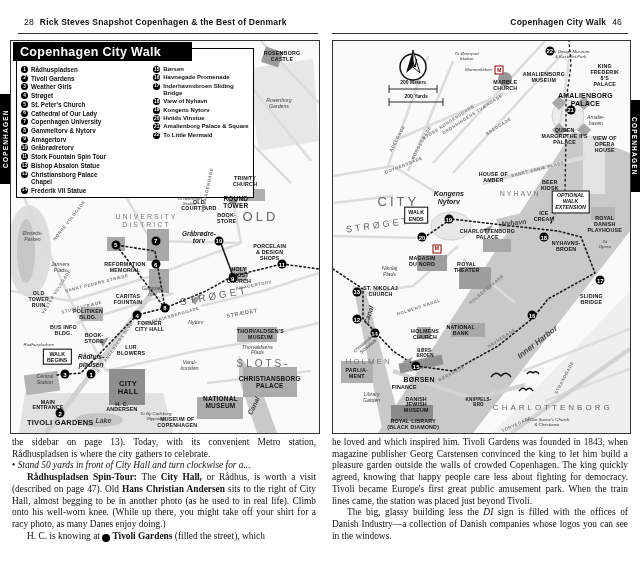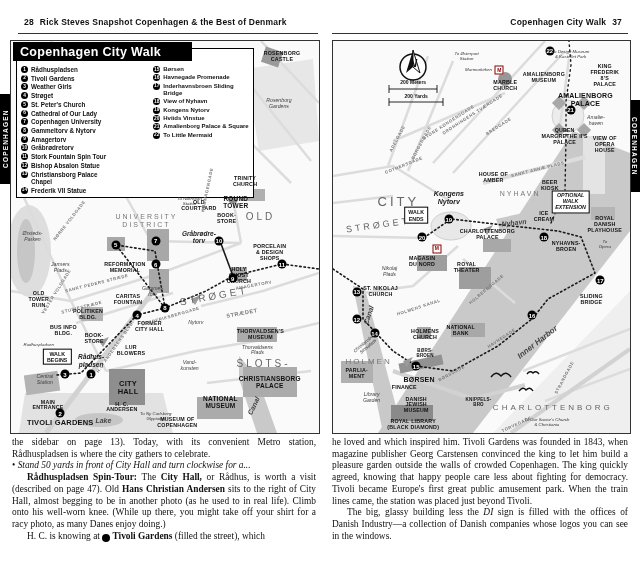--- a/index.html
+++ b/index.html
@@ -3,21 +3,21 @@
 <meta charset="utf-8">
 <style>
   html,body{margin:0;padding:0;background:#e9e9e9;}
   #page{position:relative;width:640px;height:568px;background:#ffffff;overflow:hidden;
         font-family:"Liberation Sans",sans-serif;color:#111;}
   
   .hdr{position:absolute;top:17px;height:16px;font-size:8.5px;font-weight:bold;
        border-bottom:1px solid #333;letter-spacing:.2px;}
   #hdr-left{left:18px;width:300px;text-align:left;}
   #hdr-right{left:332px;width:296px;text-align:right;}
-  .hdr .pgnum{font-weight:bold;margin:8px 6px;}
+  .hdr .pgnum{font-weight:normal;margin:8px 6px;}
   
   .tab{position:absolute;width:11px;background:#000;color:#fff;font-size:6.5px;font-weight:bold;
        letter-spacing:1.2px;display:flex;align-items:center;justify-content:center;}
   #tab-left{left:0;top:94px;height:90px;writing-mode:vertical-rl;transform:rotate(180deg);}
   #tab-right{right:0;top:100px;height:92px;writing-mode:vertical-rl;}
   
   .map{position:absolute;top:40px;height:392px;border:1px solid #333;background:#fafafa;overflow:hidden;}
   #map-left{left:10px;width:308px;}
   #map-right{left:332px;width:297px;}
   .map svg{position:absolute;left:0;top:0;width:100%;height:100%;}
@@ -68,21 +68,21 @@
   .rm{display:inline-flex;width:8px;height:8px;border-radius:50%;background:#000;color:#fff;
       font-size:5.5px;font-weight:bold;align-items:center;justify-content:center;
       font-family:"Liberation Sans",sans-serif;vertical-align:-1px;}
 </style>
 </head>
 <body>
 
 <div id="page">
 
   <div class="hdr" id="hdr-left"><span class="pgnum">28</span><span>Rick Steves Snapshot Copenhagen &amp; the Best of Denmark</span></div>
-  <div class="hdr" id="hdr-right"><span>Copenhagen City Walk</span><span class="pgnum">37</span></div>
+  <div class="hdr" id="hdr-right"><span>Copenhagen City Walk</span><span class="pgnum">46</span></div>
 
   <div class="tab" id="tab-left">COPENHAGEN</div>
   <div class="tab" id="tab-right">COPENHAGEN</div>
 
   <div class="map" id="map-left">
     <svg viewBox="0 0 308 392" preserveAspectRatio="none">
 
       <polygon points="235,28 302,18 308,100 248,110" fill="#e7e7e7"></polygon>
       <ellipse cx="18" cy="210" rx="22" ry="46" fill="#dedede"></ellipse>
       <ellipse cx="15" cy="210" rx="9" ry="32" fill="#c6c6c6"></ellipse>
@@ -232,21 +232,21 @@
         <span class="lbl poi" style="left: 88%; top: 4%; transform: translate(-50%, -50%);">ROSENBORG
 CASTLE</span>
         <span class="lbl it" style="left: 87%; top: 16%; transform: translate(-50%, -50%);">Rosenborg
 Gardens</span>
         <span class="lbl tiny" style="left: 58%; top: 41%; transform: translate(-50%, -50%);">To Nørreport
 Station</span>
         <span class="lbl it" style="left: 7%; top: 50%; transform: translate(-50%, -50%);">Ørsteds-
 Parken</span>
         <span class="lbl district-sm" style="left: 44%; top: 46%; transform: translate(-50%, -50%);">UNIVERSITY
 DISTRICT</span>
-        <span class="lbl district" style="left: 81%; top: 45%; font-size: 10px; transform: translate(-50%, -50%);">OLD</span>
+        <span class="lbl district" style="left: 81%; top: 45%; font-size: 13px; transform: translate(-50%, -50%);">OLD</span>
         <span class="lbl poi" style="left: 76%; top: 36%; transform: translate(-50%, -50%);">TRINITY
 CHURCH</span>
         <span class="lbl poi" style="left: 73%; top: 41%; font-size: 6.5px; transform: translate(-50%, -50%);">ROUND
 TOWER</span>
         <span class="lbl poi" style="left: 61%; top: 42%; transform: translate(-50%, -50%);">OLD
 COURTYARD</span>
         <span class="lbl poi" style="left: 70%; top: 45.5%; transform: translate(-50%, -50%);">BOOK-
 STORE</span>
         <span class="lbl it-b" style="left: 61%; top: 50%; transform: translate(-50%, -50%);">Gråbrødre-
 torv</span>

